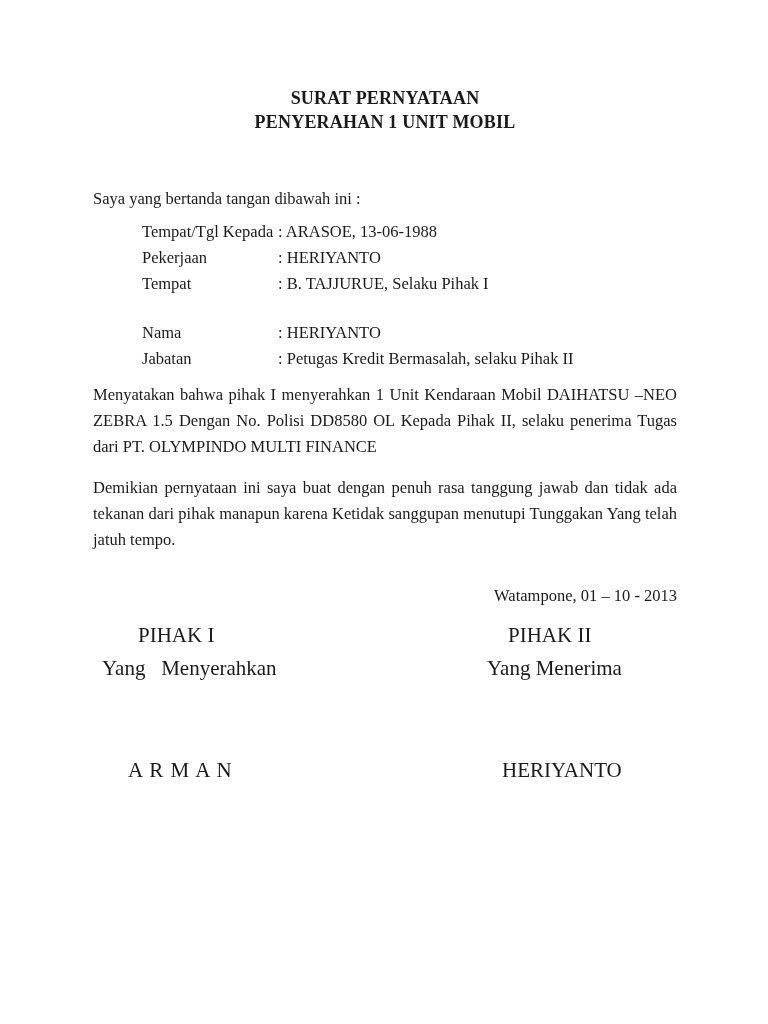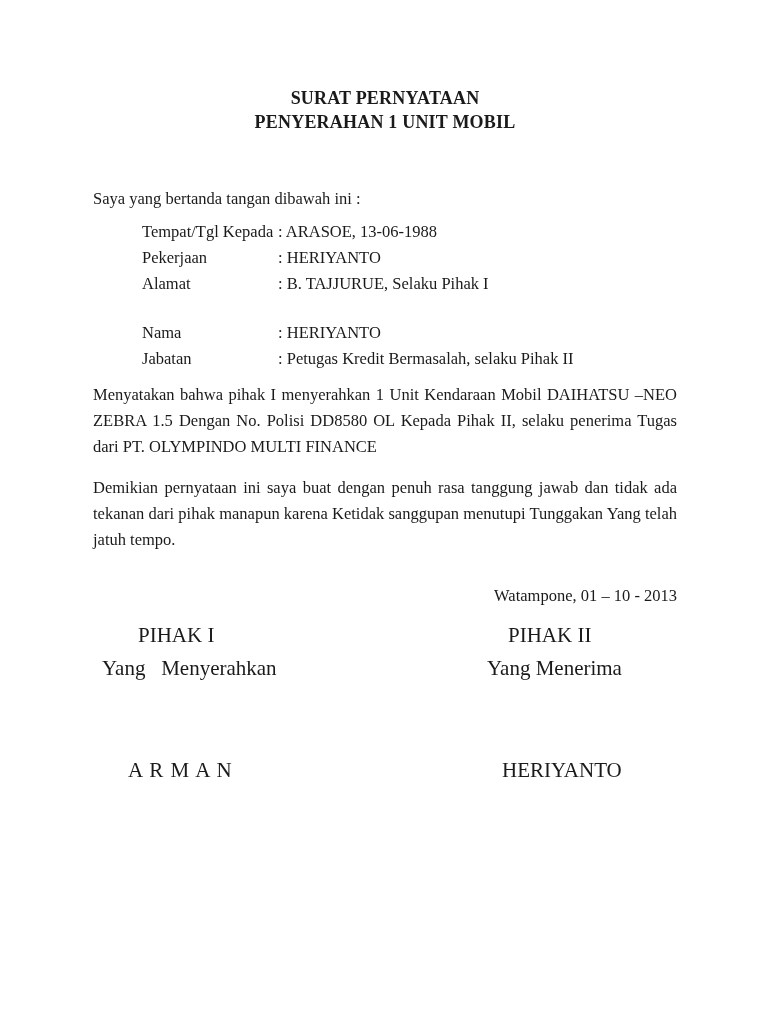--- a/index.html
+++ b/index.html
@@ -93,21 +93,21 @@
     <div class="intro">Saya yang bertanda tangan dibawah ini :</div>
 
     <div class="details details-1">
       <div class="detail-row">
         <span class="detail-label">Tempat/Tgl Kepada</span><span class="detail-value">: ARASOE, 13-06-1988</span>
       </div>
       <div class="detail-row">
         <span class="detail-label">Pekerjaan</span><span class="detail-value">: HERIYANTO</span>
       </div>
       <div class="detail-row">
-        <span class="detail-label">Alamat</span><span class="detail-value">: B. TAJJURUE, Selaku Pihak I</span>
+        <span class="detail-label">Tempat</span><span class="detail-value">: B. TAJJURUE, Selaku Pihak I</span>
       </div>
     </div>
 
     <div class="details details-2">
       <div class="detail-row">
         <span class="detail-label">Nama</span><span class="detail-value">: HERIYANTO</span>
       </div>
       <div class="detail-row">
         <span class="detail-label">Jabatan</span><span class="detail-value">: Petugas Kredit Bermasalah, selaku Pihak II</span>
       </div>

